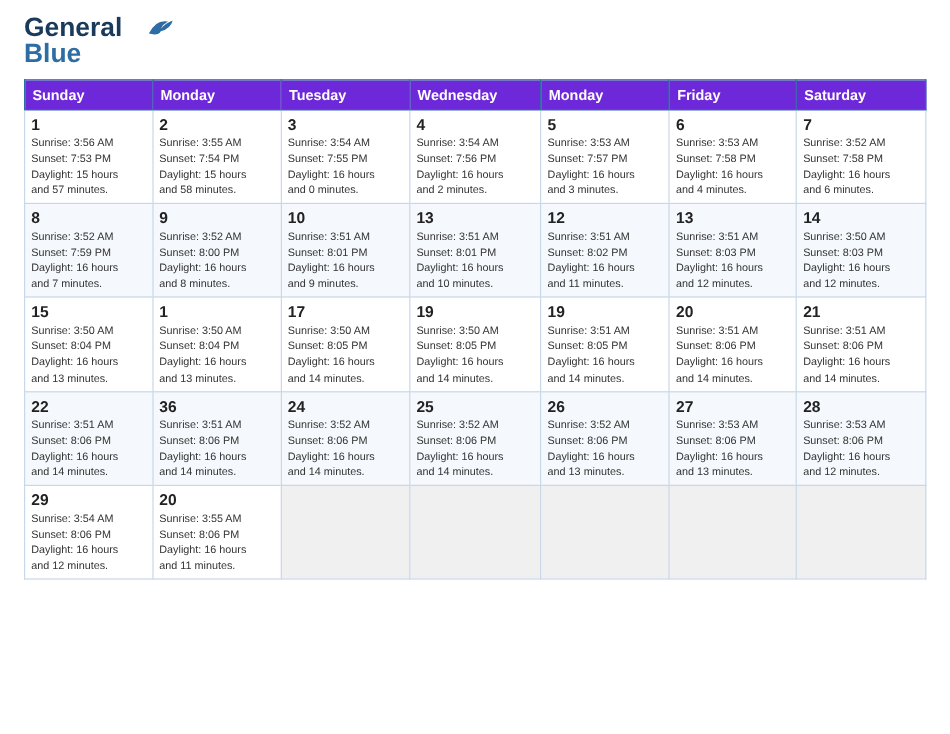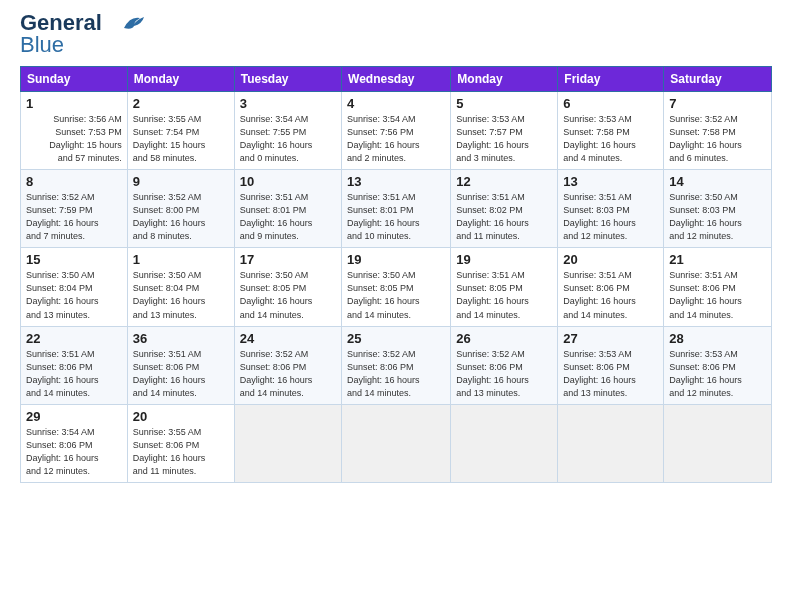--- a/index.html
+++ b/index.html
@@ -87,21 +87,21 @@
 
 <div class="page">
   <div class="header-section">
     <div class="logo">
       <div class="logo-wrapper">
         <span style="font-size:22px; font-weight:900; color:#1a3a5c;">General</span>
         <svg width="22" height="18" viewBox="0 0 22 18">
           <path d="M2,14 Q8,2 18,4 Q14,6 12,10 Q16,5 22,3 Q20,10 12,12 Q10,16 2,14Z" fill="#2e6da4"></path>
         </svg>
       </div>
-      <div style="font-size:22px; font-weight:400; color:#2e6da4; margin-top:-4px;">Blue</div>
+      <div style="font-size:22px; font-weight:700; color:#2e6da4; margin-top:-4px;">Blue</div>
     </div>
     <div class="title-section">
       <div class="calendar-title"></div>
       <div class="calendar-subtitle"></div>
     </div>
   </div>
 
   <table class="calendar-table">
     <thead>
       <tr>
@@ -111,21 +111,21 @@
           <th>Wednesday</th>
           <th>Monday</th>
           <th>Friday</th>
           <th>Saturday</th>
         </tr>
     </thead>
     <tbody id="calendar-body">
     <tr>
           <td>
             <div class="day-number">1</div>
-            <div class="day-info" style="white-space: pre-line; text-align: right;">Sunrise: 3:56 AM
+            <div class="day-info" style="white-space: pre-line;">Sunrise: 3:56 AM
 Sunset: 7:53 PM
 Daylight: 15 hours
 and 57 minutes.</div>
           </td>
           <td>
             <div class="day-number">2</div>
             <div class="day-info" style="white-space: pre-line;">Sunrise: 3:55 AM
 Sunset: 7:54 PM
 Daylight: 15 hours
 and 58 minutes.</div>

